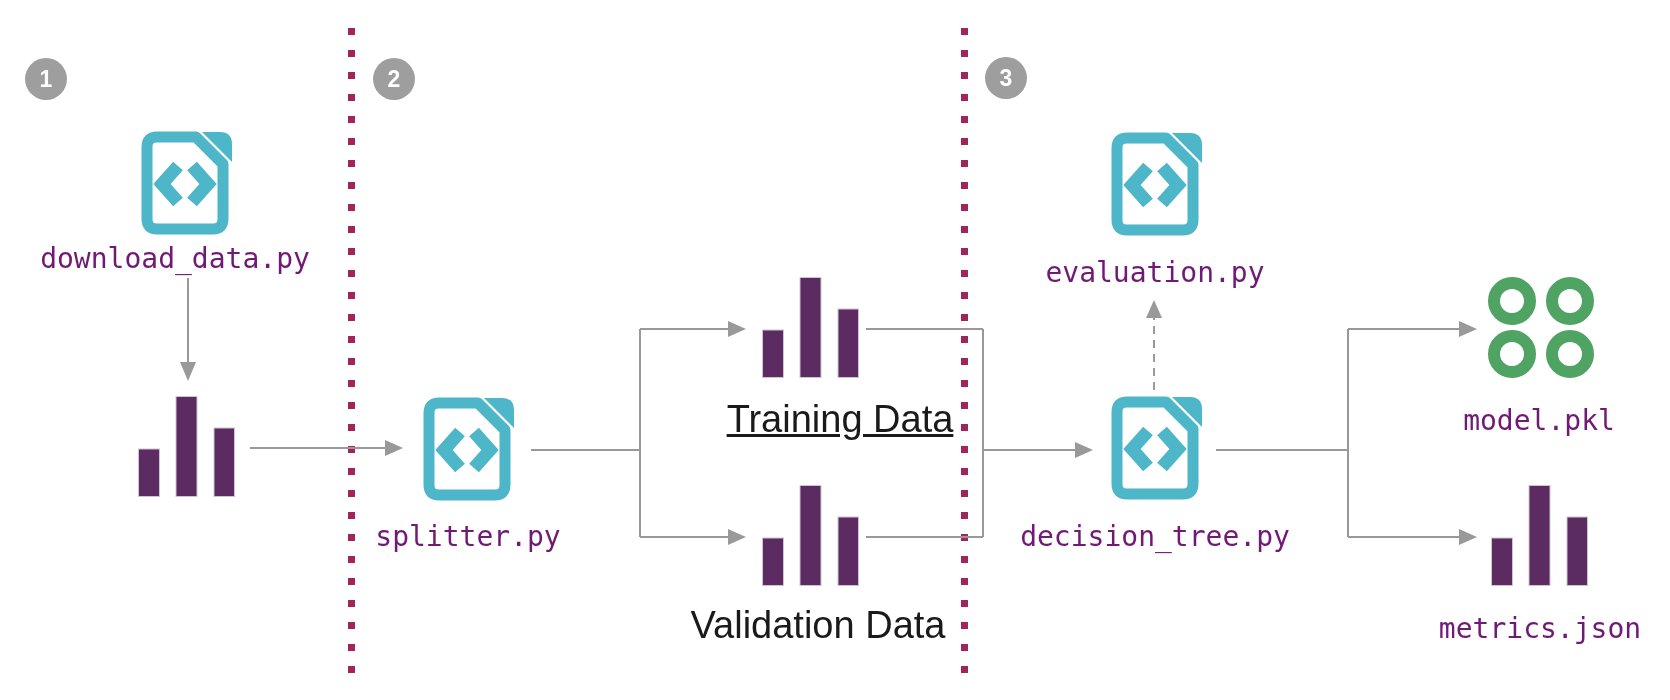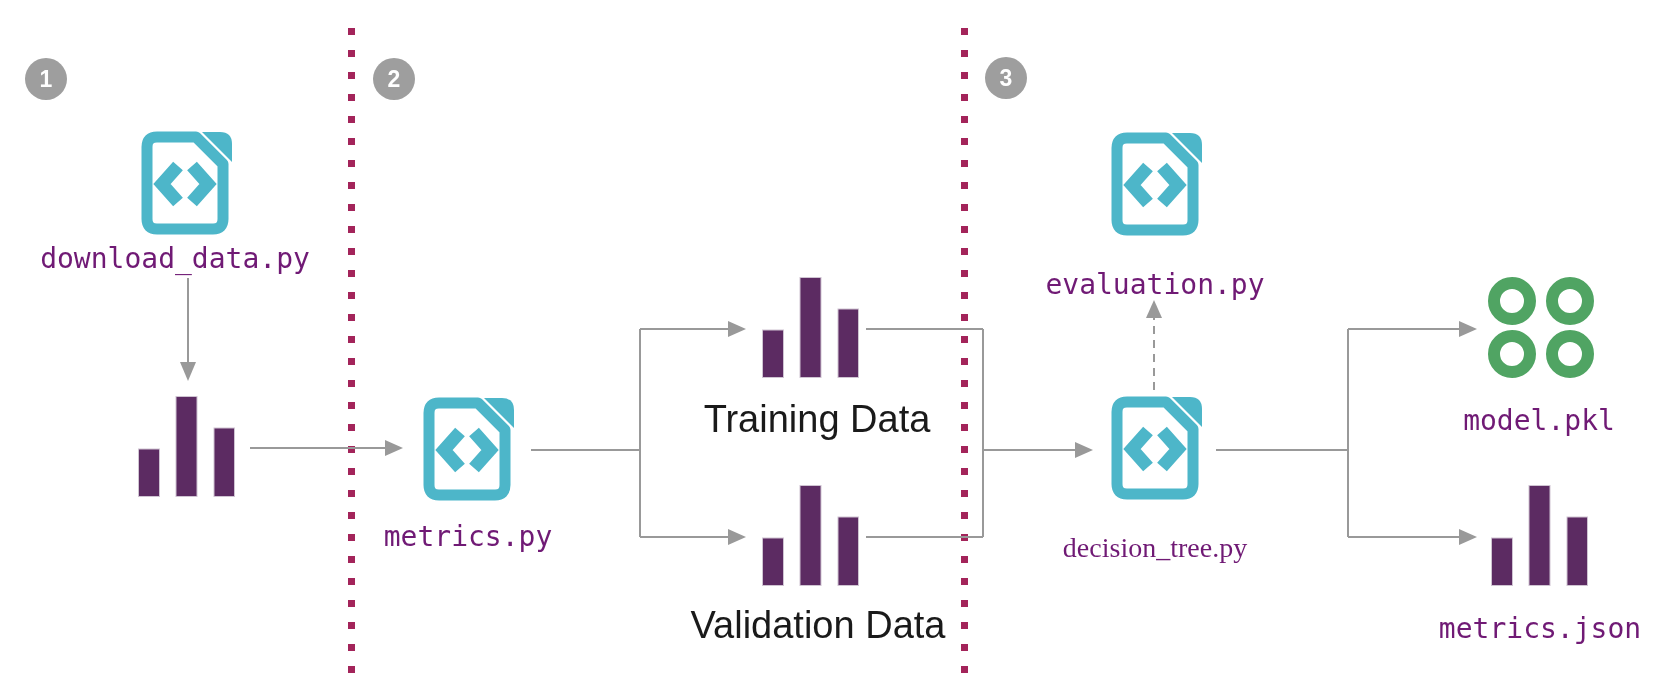--- a/index.html
+++ b/index.html
@@ -143,63 +143,63 @@
   </div>
 
   <div class="icon-box" style="left:418px; top:396px;">
     <svg width="98" height="106" viewBox="0 0 98 106">
       <path d="M60 7 H21 Q11 7 11 17 V89 Q11 99 21 99 H77 Q87 99 87 89 V34 Z" fill="#ffffff" stroke="#4db6c9" stroke-width="11" stroke-linejoin="round"></path>
       <path d="M66 2 L96 32 L96 14 Q96 2 84 2 Z" fill="#4db6c9"></path>
       <path d="M42 36 L26 54 L42 72" stroke="#4db6c9" stroke-width="13" fill="none"></path>
       <path d="M56 36 L72 54 L56 72" stroke="#4db6c9" stroke-width="13" fill="none"></path>
     </svg>
   </div>
-  <div class="mono-label" style="left:308px; top:520px;">metrics.py</div>
+  <div class="mono-label" style="left:308px; top:520px;">splitter.py</div>
 
   <div class="icon-box" style="left:762px; top:277px;">
     <svg width="97" height="101" viewBox="0 0 97 101">
       <g fill="#5c2b62" stroke="#cfc4d2" stroke-width="1">
         <rect x="0.5" y="53" width="21" height="47.5"></rect>
         <rect x="38" y="0.5" width="21" height="100"></rect>
         <rect x="76" y="32" width="20.5" height="68.5"></rect>
       </g>
     </svg>
   </div>
-  <div class="sans-label" style="left:657px; top:398px;">Training Data</div>
+  <div class="sans-label" style="left:680px; top:398px;text-decoration:underline;">Training Data</div>
 
   <div class="icon-box" style="left:762px; top:485px;">
     <svg width="97" height="101" viewBox="0 0 97 101">
       <g fill="#5c2b62" stroke="#cfc4d2" stroke-width="1">
         <rect x="0.5" y="53" width="21" height="47.5"></rect>
         <rect x="38" y="0.5" width="21" height="100"></rect>
         <rect x="76" y="32" width="20.5" height="68.5"></rect>
       </g>
     </svg>
   </div>
   <div class="sans-label" style="left:658px; top:604px;text-align:center;">Validation Data</div>
 
   <div class="icon-box" style="left:1106px; top:131px;">
     <svg width="98" height="106" viewBox="0 0 98 106">
       <path d="M60 7 H21 Q11 7 11 17 V89 Q11 99 21 99 H77 Q87 99 87 89 V34 Z" fill="#ffffff" stroke="#4db6c9" stroke-width="11" stroke-linejoin="round"></path>
       <path d="M66 2 L96 32 L96 14 Q96 2 84 2 Z" fill="#4db6c9"></path>
       <path d="M42 36 L26 54 L42 72" stroke="#4db6c9" stroke-width="13" fill="none"></path>
       <path d="M56 36 L72 54 L56 72" stroke="#4db6c9" stroke-width="13" fill="none"></path>
     </svg>
   </div>
-  <div class="mono-label" style="left:995px; top:256px;margin-top:12px;">evaluation.py</div>
+  <div class="mono-label" style="left:995px; top:256px;">evaluation.py</div>
 
   <div class="icon-box" style="left:1106px; top:395px;">
     <svg width="98" height="106" viewBox="0 0 98 106">
       <path d="M60 7 H21 Q11 7 11 17 V89 Q11 99 21 99 H77 Q87 99 87 89 V34 Z" fill="#ffffff" stroke="#4db6c9" stroke-width="11" stroke-linejoin="round"></path>
       <path d="M66 2 L96 32 L96 14 Q96 2 84 2 Z" fill="#4db6c9"></path>
       <path d="M42 36 L26 54 L42 72" stroke="#4db6c9" stroke-width="13" fill="none"></path>
       <path d="M56 36 L72 54 L56 72" stroke="#4db6c9" stroke-width="13" fill="none"></path>
     </svg>
   </div>
-  <div class="mono-label" style="left:995px; top:532px;font-family:Liberation Serif, serif;">decision_tree.py</div>
+  <div class="mono-label" style="left:995px; top:520px;">decision_tree.py</div>
 
   <div class="icon-box" style="left:1488px; top:277px;">
     <svg width="106" height="101" viewBox="0 0 106 101">
       <g stroke="#50a463" stroke-width="12" fill="none">
         <circle cx="24" cy="24" r="18"></circle>
         <circle cx="82" cy="24" r="18"></circle>
         <circle cx="24" cy="77" r="18"></circle>
         <circle cx="82" cy="77" r="18"></circle>
       </g>
     </svg>

